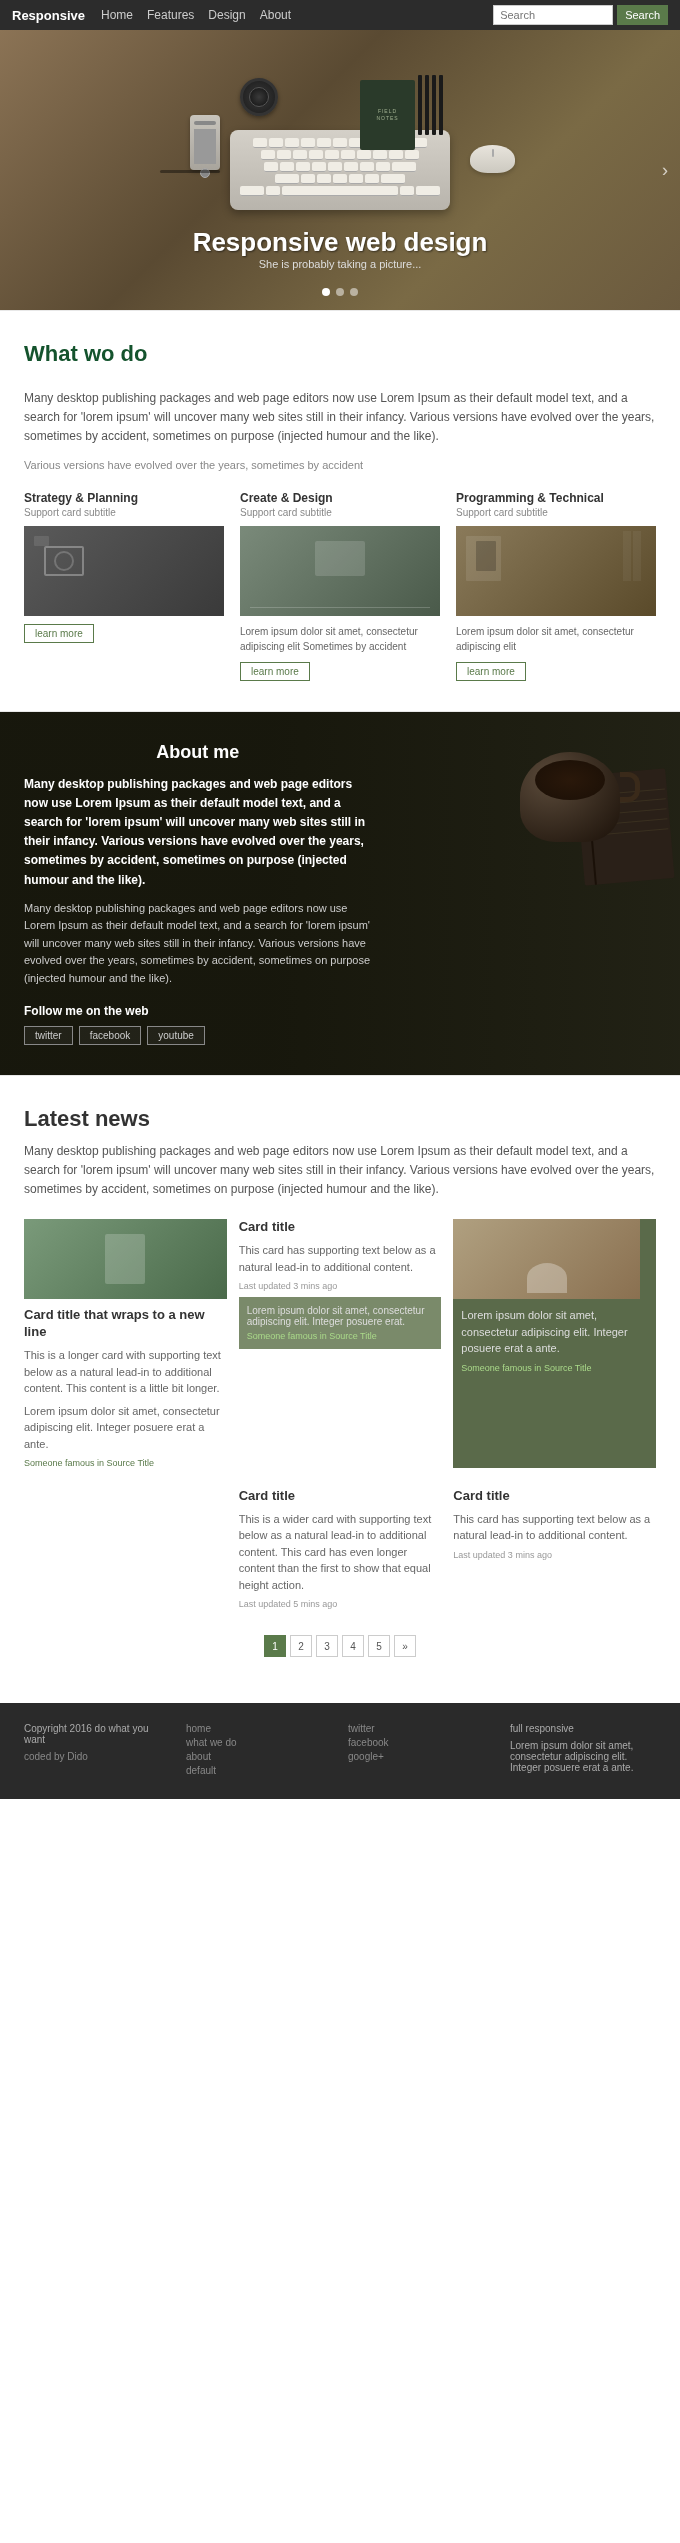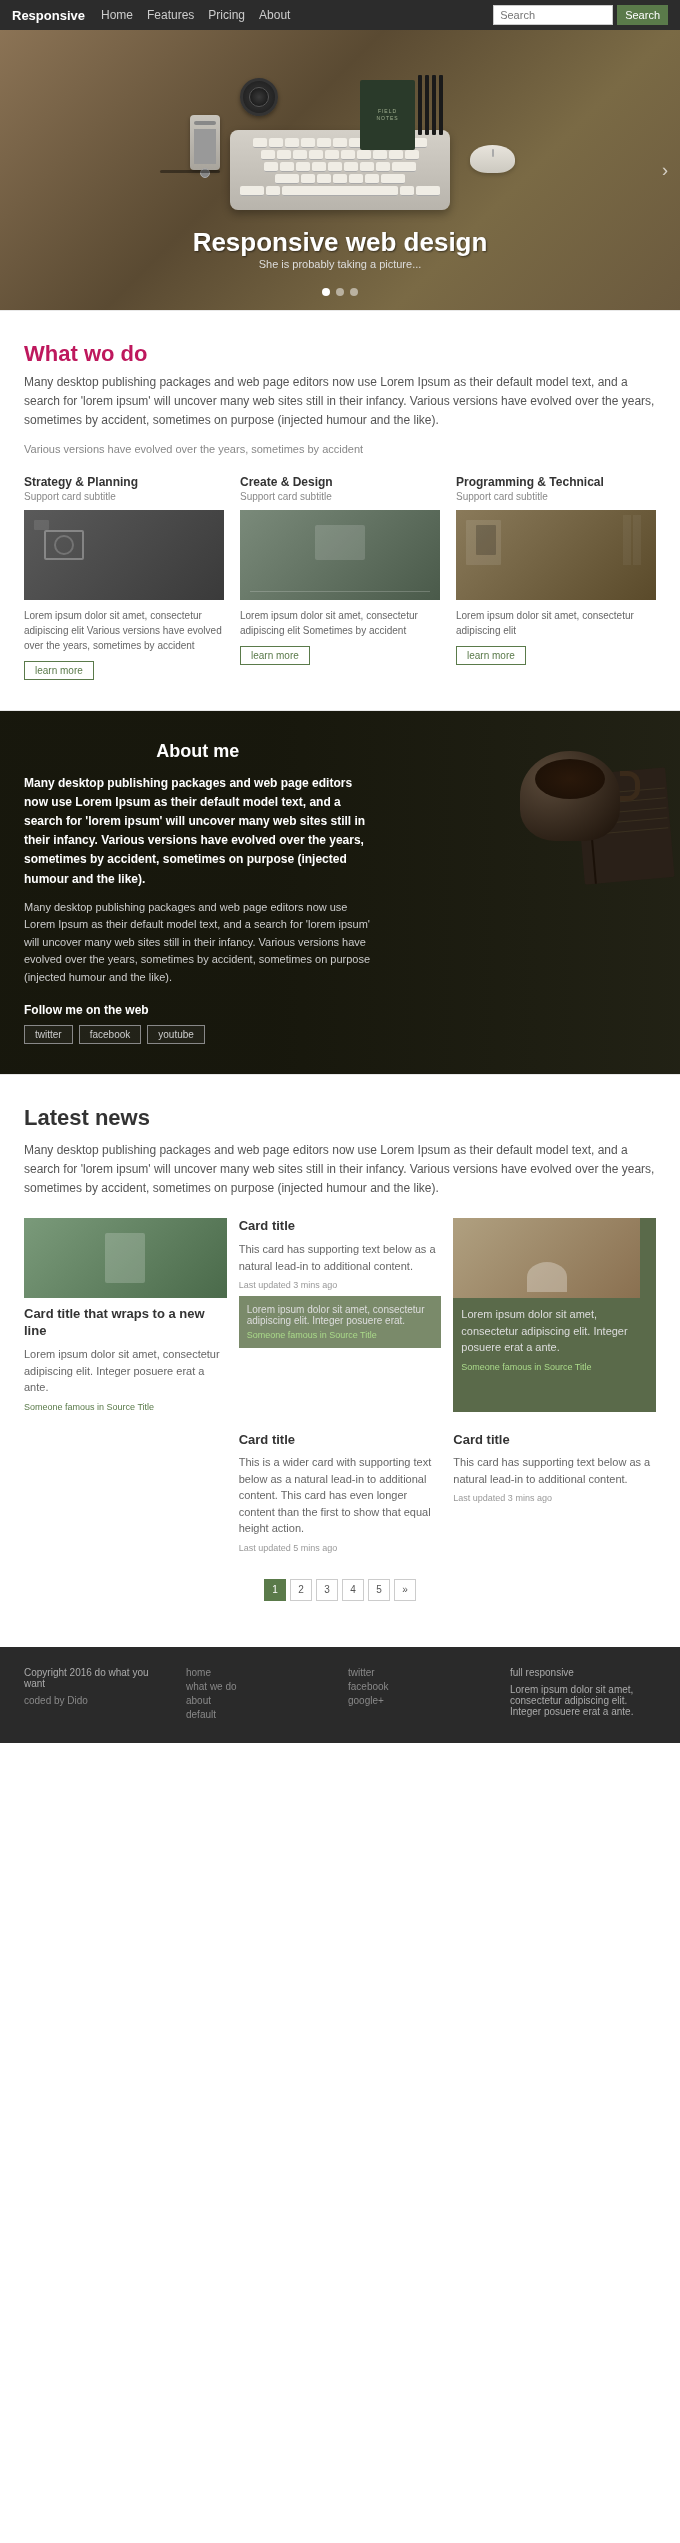--- a/index.html
+++ b/index.html
@@ -202,21 +202,21 @@
       position: absolute;
       right: 12px;
       top: 50%;
       transform: translateY(-50%);
       color: rgba(255,255,255,0.7);
       font-size: 18px;
     }
 
     
     .section { padding: 30px 24px; }
-    .section-title { font-size: 22px; font-weight: bold; margin-bottom: 6px; color: #be185d; }
+    .section-title { font-size: 22px; font-weight: bold; margin-bottom: 22px; color: #14532d; }
     .section-desc { font-size: 12px; color: #555; line-height: 1.6; margin-bottom: 12px; }
     .section-sub { font-size: 11px; color: #888; margin-bottom: 20px; }
 
     .cards-grid {
       display: grid;
       grid-template-columns: 1fr 1fr 1fr;
       gap: 16px;
     }
     .card { }
     .card-title { font-size: 12px; font-weight: bold; color: #333; margin-bottom: 2px; }
@@ -375,21 +375,21 @@
     }
   </style>
 </head>
 <body>
 
 <nav class="navbar">
   <span class="navbar-brand">Responsive</span>
   <div class="navbar-links">
     <a>Home</a>
     <a>Features</a>
-    <a>Pricing</a>
+    <a>Design</a>
     <a>About</a>
   </div>
   <div class="navbar-search">
     <input type="text" placeholder="Search" style="">
     <button>Search</button>
   </div>
 </nav>
 
 <section class="hero">
   <div class="about-bg-img"></div>
@@ -506,21 +506,20 @@
 
     <div class="card">
       <div class="card-title">Strategy &amp; Planning</div>
       <div class="card-subtitle">Support card subtitle</div>
       <div class="card-img card-img-1">
 
         <div style="position:absolute;top:20px;left:20px;width:40px;height:30px;border:2px solid rgba(255,255,255,0.3);border-radius:2px;"></div>
         <div style="position:absolute;top:25px;left:30px;width:20px;height:20px;border-radius:50%;border:2px solid rgba(255,255,255,0.2);"></div>
         <div style="position:absolute;top:10px;left:10px;width:15px;height:10px;background:rgba(255,255,255,0.1);border-radius:1px;"></div>
       </div>
-      <p class="card-text">Lorem ipsum dolor sit amet, consectetur adipiscing elit Various versions have evolved over the years, sometimes by accident</p>
       <button class="learn-more-btn">learn more</button>
     </div>
 
     <div class="card">
       <div class="card-title">Create &amp; Design</div>
       <div class="card-subtitle">Support card subtitle</div>
       <div class="card-img card-img-2">
         <div style="position:absolute;top:15px;left:50%;transform:translateX(-50%);width:50px;height:35px;background:rgba(255,255,255,0.15);border-radius:2px;"></div>
         <div style="position:absolute;bottom:8px;left:10px;right:10px;height:1px;background:rgba(255,255,255,0.2);"></div>
       </div>
@@ -588,20 +587,21 @@
 
   <div class="news-grid">
 
     <div class="news-card">
       <div class="news-card-img news-img-1">
         <div style="width:100%;height:100%;background:linear-gradient(135deg,#7a9a7a,#4a6a4a);display:flex;align-items:center;justify-content:center;">
           <div style="width:40px;height:50px;background:rgba(255,255,255,0.2);border-radius:2px;"></div>
         </div>
       </div>
       <h3 class="news-card-title">Card title that wraps to a new line</h3>
+      <p class="news-card-text">This is a longer card with supporting text below as a natural lead-in to additional content. This content is a little bit longer.</p>
       <p class="news-card-text">Lorem ipsum dolor sit amet, consectetur adipiscing elit. Integer posuere erat a ante.</p>
       <p class="news-card-author">
         <a>Someone famous in Source Title</a>
       </p>
     </div>
 
     <div class="news-card">
       <h3 class="news-card-title">Card title</h3>
       <p class="news-card-text">This card has supporting text below as a natural lead-in to additional content.</p>
       <p class="news-card-meta">Last updated 3 mins ago</p>

